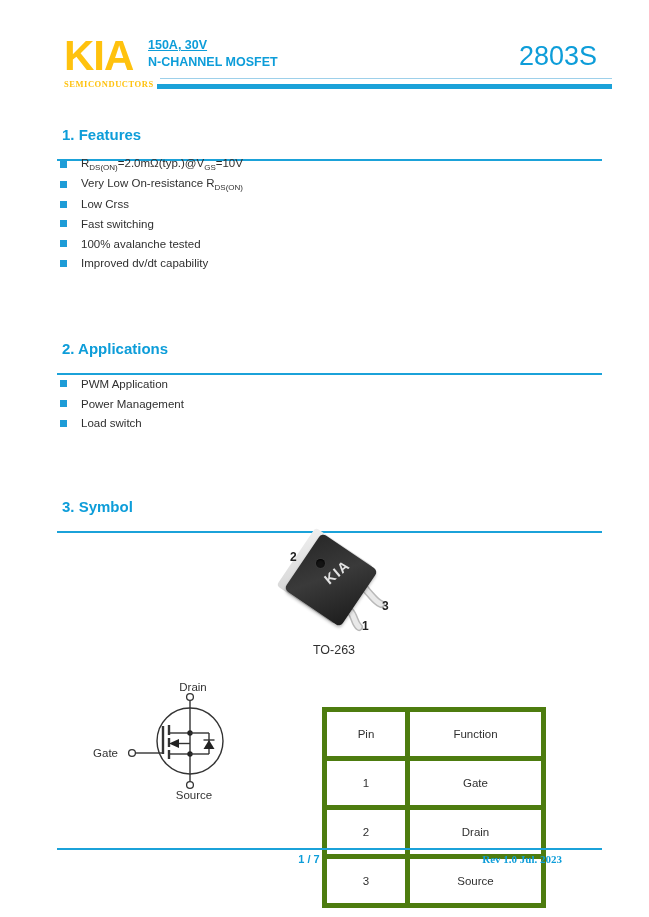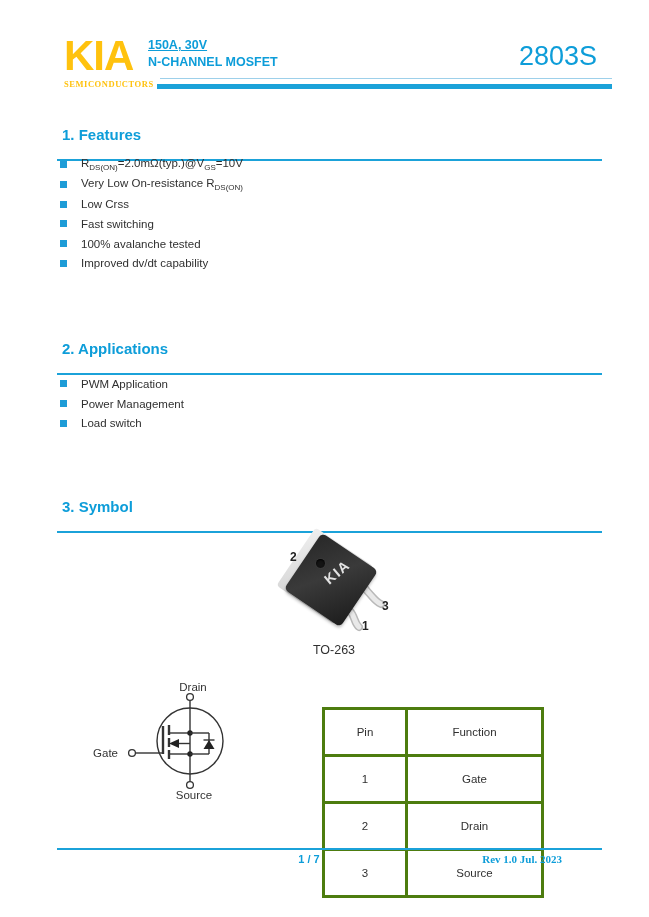--- a/index.html
+++ b/index.html
@@ -59,21 +59,21 @@
   .mosfet line, .mosfet circle.big, .mosfet path{stroke:#333;fill:none;stroke-width:1.4;}
   .mosfet .thick{stroke-width:2.4;}
   .mosfet circle.term{fill:#fff;stroke:#333;stroke-width:1.3;}
   .mosfet circle.dot{fill:#222;stroke:none;}
   .mosfet polygon{fill:#222;stroke:none;}
   .mosfet text{font-family:"Liberation Sans",sans-serif;font-size:11.5px;fill:#333;stroke:none;}
 
   
   .pin-table{position:absolute;left:322px;top:707px;border-collapse:collapse;border:2px solid #000;
     font-size:11.5px;color:var(--text);}
-  .pin-table th,.pin-table td{border:3px solid #4d7c0f;text-align:center;font-weight:normal;height:17.5px;padding:16px;}
+  .pin-table th,.pin-table td{border:5px solid #4d7c0f;text-align:center;font-weight:normal;height:17.5px;padding:16px;}
   .pin-table th:first-child,.pin-table td:first-child{width:83px;}
   .pin-table th:last-child,.pin-table td:last-child{width:136px;}
 
   
   .footer-line{position:absolute;left:57px;top:848px;width:545px;height:2px;background:var(--rule);}
   .footer-page{position:absolute;left:279px;top:853px;width:60px;text-align:center;
     font-size:11px;font-weight:bold;color:var(--accent);}
   .footer-rev{position:absolute;right:87px;top:853px;font-size:11px;font-weight:bold;color:var(--accent);font-family:Liberation Serif, serif;}
 </style>
 </head>

